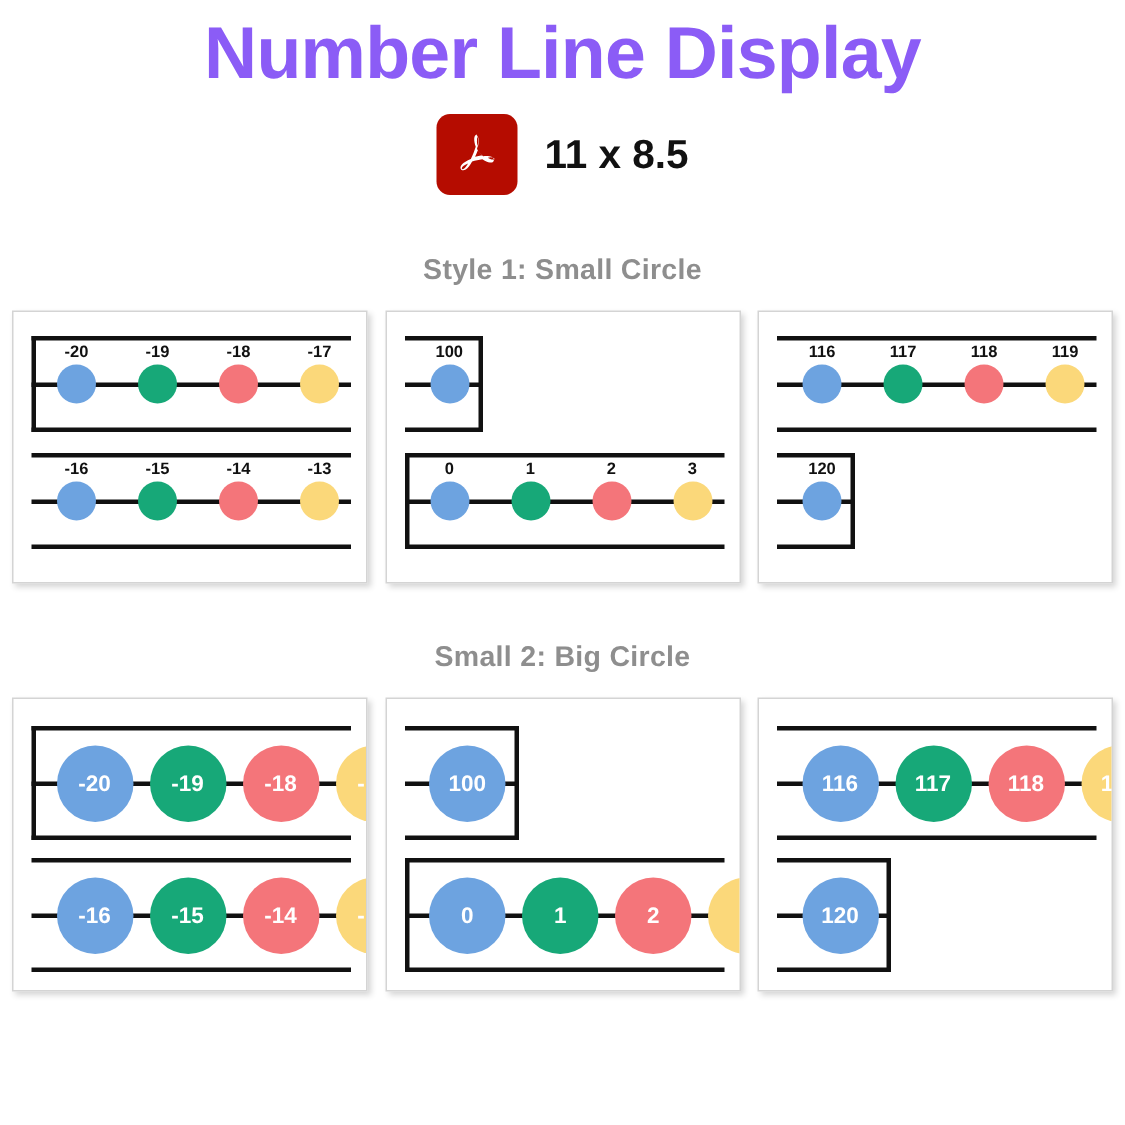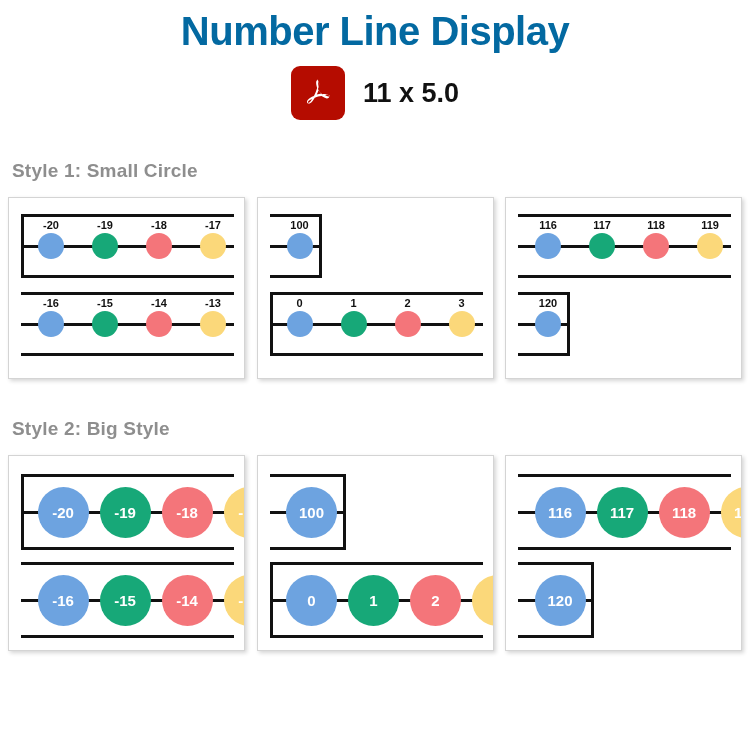--- a/index.html
+++ b/index.html
@@ -9,23 +9,23 @@
     background: #ffffff;
     font-family: "Liberation Sans", sans-serif;
     overflow: hidden;
   }
 
   .page { width: 750px; height: 750px; position: relative; }
 
   
   .header { padding-top: 8px; text-align: center; }
   .page-title {
-    font-size: 40px;
+    font-size: 49px;
     font-weight: bold;
-    color: #0369a1;
+    color: #8b5cf6;
     letter-spacing: -0.5px;
     line-height: 1.15;
     margin: 0;
   }
   .meta-row {
     margin-top: 12px;
     display: flex;
     align-items: center;
     justify-content: center;
     gap: 18px;
@@ -41,20 +41,21 @@
   .page-size {
     font-size: 27px;
     font-weight: bold;
     color: #111111;
     letter-spacing: 0px;
   }
 
   
   .section { margin-top: 0; }
   .section-title {
+    text-align: center;
     font-size: 19px;
     font-weight: bold;
     color: #8e8e8e;
     letter-spacing: 0.2px;
     margin: 12px;
   }
   .s1-title { margin-top: 40px; }
   .s2-title { margin-top: 39px; }
 
   .panel-row {
@@ -151,21 +152,21 @@
 <div class="page">
 
   <div class="header">
     <h1 class="page-title">Number Line Display</h1>
     <div class="meta-row">
       <div class="pdf-icon">
         <svg width="34" height="34" viewBox="0 0 24 24" aria-hidden="true">
           <path fill="#ffffff" d="M12.2 2.6c-.9 0-1.4.8-1.5 1.7-.1 1.2.2 2.6.7 4.1-.6 1.9-1.4 4-2.3 5.7-1.9.8-3.4 1.7-4.2 2.6-.7.8-.9 1.7-.4 2.3.5.6 1.4.6 2.2.1 1-.6 2-2 3-3.8 1.5-.5 3.2-.9 4.8-1.1 1.3.9 2.6 1.5 3.6 1.6.9.1 1.6-.2 1.8-.9.2-.7-.2-1.4-1.1-1.8-.9-.4-2.3-.5-3.9-.3-1.1-.9-2.1-2.1-2.9-3.4.4-1.5.6-2.9.6-4 0-1.6-.5-2.8-1.4-2.8zm.1 1.3c.3 0 .5.5.5 1.5 0 .8-.1 1.8-.4 2.9-.3-1.1-.5-2.1-.4-3 0-.9.1-1.4.3-1.4zm.1 6.1c.6.9 1.3 1.7 2 2.4-1.1.2-2.2.4-3.3.7.5-1 .9-2.1 1.3-3.1zm6 3.3c.6 0 1.1.1 1.4.3.4.2.5.4.4.6-.1.2-.4.3-.9.2-.6-.1-1.4-.4-2.2-.9.4-.1.9-.2 1.3-.2zm-10.6 2.9c-.7 1.2-1.4 2.1-2 2.5-.5.3-.8.2-.9 0-.1-.2 0-.6.4-1 .5-.6 1.4-1.1 2.5-1.5z"></path>
         </svg>
       </div>
-      <div class="page-size">11 x 5.0</div>
+      <div class="page-size">11 x 8.5</div>
     </div>
   </div>
 
   <div class="section">
     <h2 class="section-title s1-title">Style 1: Small Circle</h2>
     <div class="panel-row" id="row-style-1">
         <div class="panel small">
           <div class="panel-inner style-small">
             <div class="nl-row" style="top: 16px; left: 12px; width: 213px; height: 64px;">
               <div class="rail top"></div>
@@ -274,21 +275,21 @@
                   <span class="dot-label">120</span>
                 </div>
               </div>
             </div>
           </div>
         </div>
       </div>
   </div>
 
   <div class="section">
-    <h2 class="section-title s2-title">Style 2: Big Style</h2>
+    <h2 class="section-title s2-title">Small 2: Big Circle</h2>
     <div class="panel-row" id="row-style-2">
         <div class="panel big">
           <div class="panel-inner style-big">
             <div class="nl-row" style="top: 18px; left: 12px; width: 213px; height: 76px;">
               <div class="rail top"></div>
               <div class="rail bottom"></div>
               <div class="center-line"></div>
               <div class="cap left"></div>
               <div class="dots">
                 <div class="dot" style="background: rgb(109, 163, 224); left: 16.5px;">

